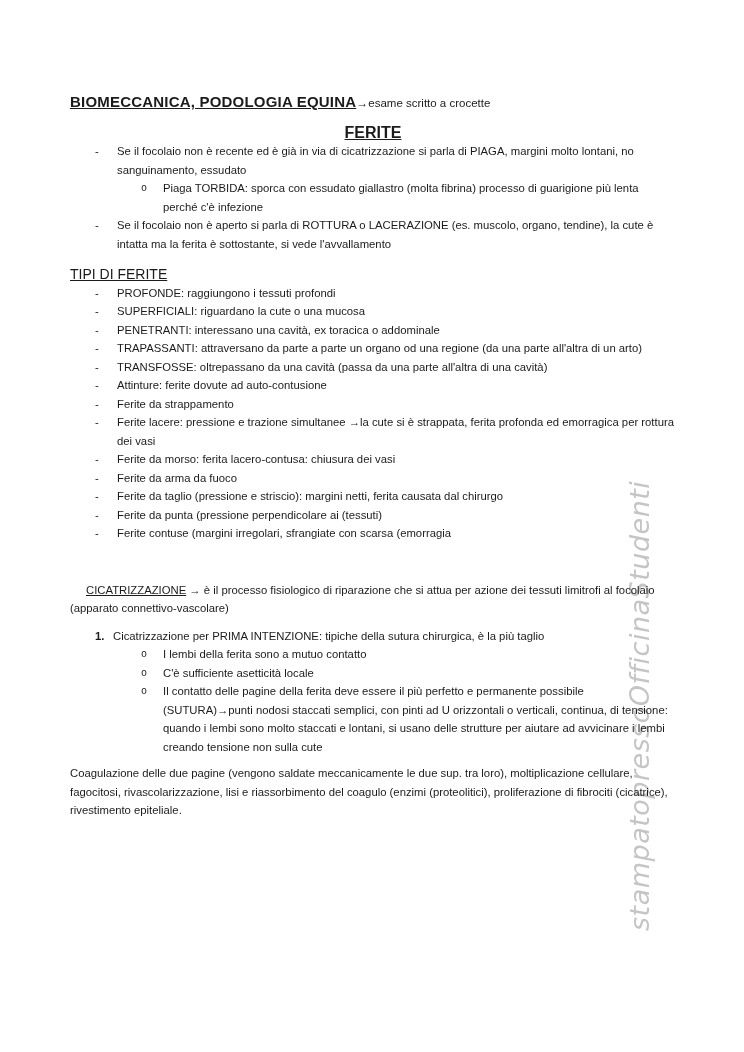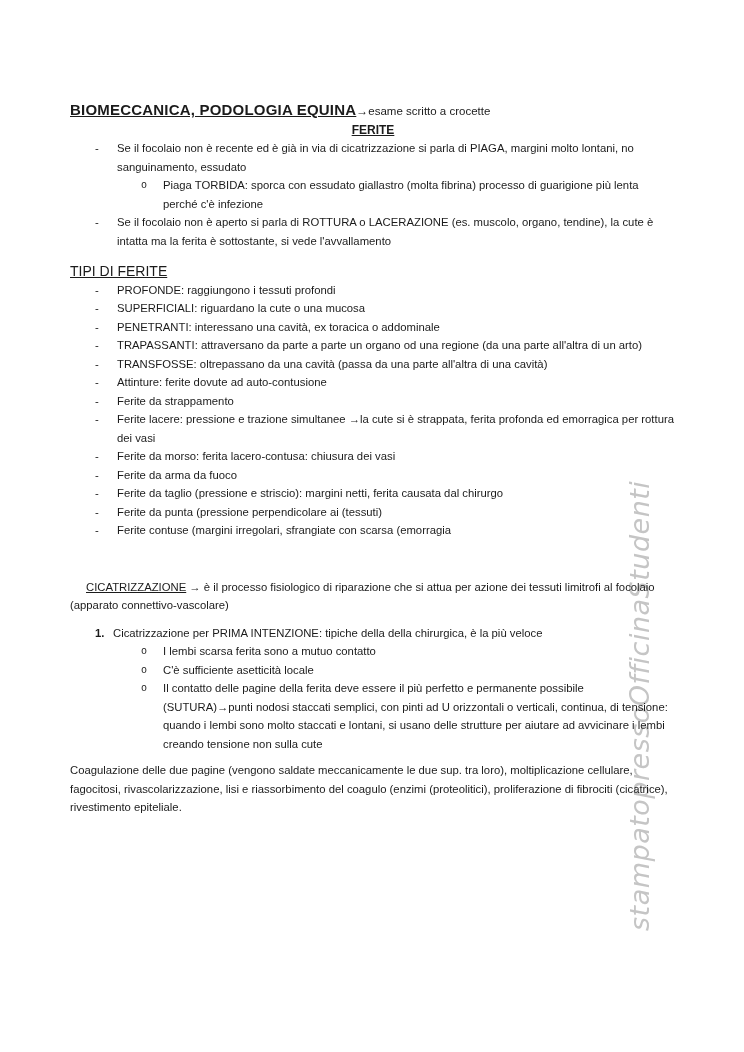--- a/index.html
+++ b/index.html
@@ -22,34 +22,34 @@
     font-style: italic;
     font-size: 27px;
     letter-spacing: 0.5px;
     color: #c5c5c5;
     white-space: nowrap;
     z-index: 0;
   }
   .content {
     position: absolute;
     left: 70px;
-    top: 100px;
+    top: 92px;
     width: 606px;
     z-index: 1;
     font-size: 11.3px;
     line-height: 18.5px;
   }
   .doc-title { margin: 0; font-size: 11.3px; line-height: 19px; font-weight: normal; }
   .t-main { font-size: 15px; font-weight: bold; text-decoration: underline; letter-spacing: 0.2px; }
   .t-arrow { font-size: 12px; }
   .t-note { font-size: 11.5px; }
   .h-center {
-    margin: 0 0 0 0;
+    margin: 11px 0 0 0;
     text-align: center;
-    font-size: 12px;
+    font-size: 16px;
     font-weight: bold;
     text-decoration: underline;
     line-height: 18px;
   }
   .h-section {
     margin: 12px 0 0 0;
     font-size: 14px;
     font-weight: normal;
     text-decoration: underline;
     line-height: 18.5px;
@@ -110,25 +110,25 @@
       <li class="l1">Ferite da morso: ferita lacero-contusa: chiusura dei vasi</li>
       <li class="l1">Ferite da arma da fuoco</li>
       <li class="l1">Ferite da taglio (pressione e striscio): margini netti, ferita causata dal chirurgo</li>
       <li class="l1">Ferite da punta (pressione perpendicolare ai (tessuti)</li>
       <li class="l1">Ferite contuse (margini irregolari, sfrangiate con scarsa (emorragia</li>
     </ul>
 
     <p class="para para-cicatr"><span class="underline">CICATRIZZAZIONE</span> <span>→</span> <span>è il processo fisiologico di riparazione che si attua per azione dei tessuti limitrofi al focolaio (apparato connettivo-vascolare)</span></p>
 
     <div class="num-item">
-      <span class="num-label">1.</span><span class="bold">Cicatrizzazione per PRIMA INTENZIONE</span><span>: tipiche della della chirurgica, è la più veloce</span>
+      <span class="num-label">1.</span><span class="bold">Cicatrizzazione per PRIMA INTENZIONE</span><span>: tipiche della sutura chirurgica, è la più taglio</span>
     </div>
 
     <ul class="plain">
-      <li class="l2">I lembi scarsa ferita sono a mutuo contatto</li>
+      <li class="l2">I lembi della ferita sono a mutuo contatto</li>
       <li class="l2">C'è sufficiente asetticità locale</li>
       <li class="l2">Il contatto delle pagine della ferita deve essere il più perfetto e permanente possibile (SUTURA)→punti nodosi staccati semplici, con pinti ad U orizzontali o verticali, continua, di tensione: quando i lembi sono molto staccati e lontani, si usano delle strutture per aiutare ad avvicinare i lembi creando tensione non sulla cute</li>
     </ul>
 
     <p class="para para-closing">Coagulazione delle due pagine (vengono saldate meccanicamente le due sup. tra loro), moltiplicazione cellulare, fagocitosi, rivascolarizzazione, lisi e riassorbimento del coagulo (enzimi (proteolitici), proliferazione di fibrociti (cicatrice), rivestimento epiteliale.</p>
 
   </div>
 </div>
 
 </body></html>

